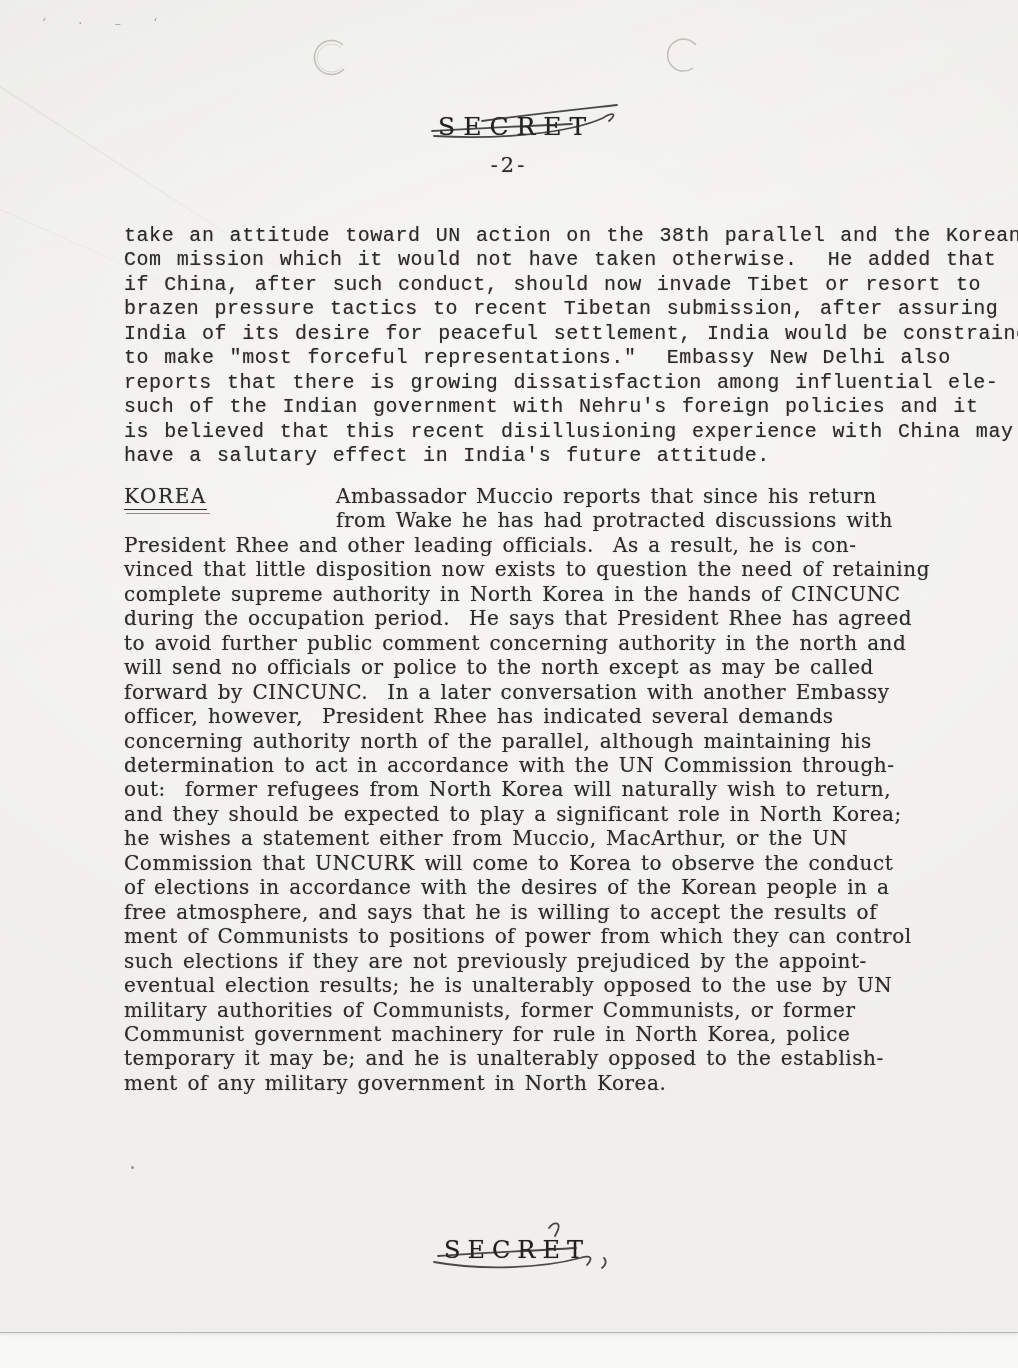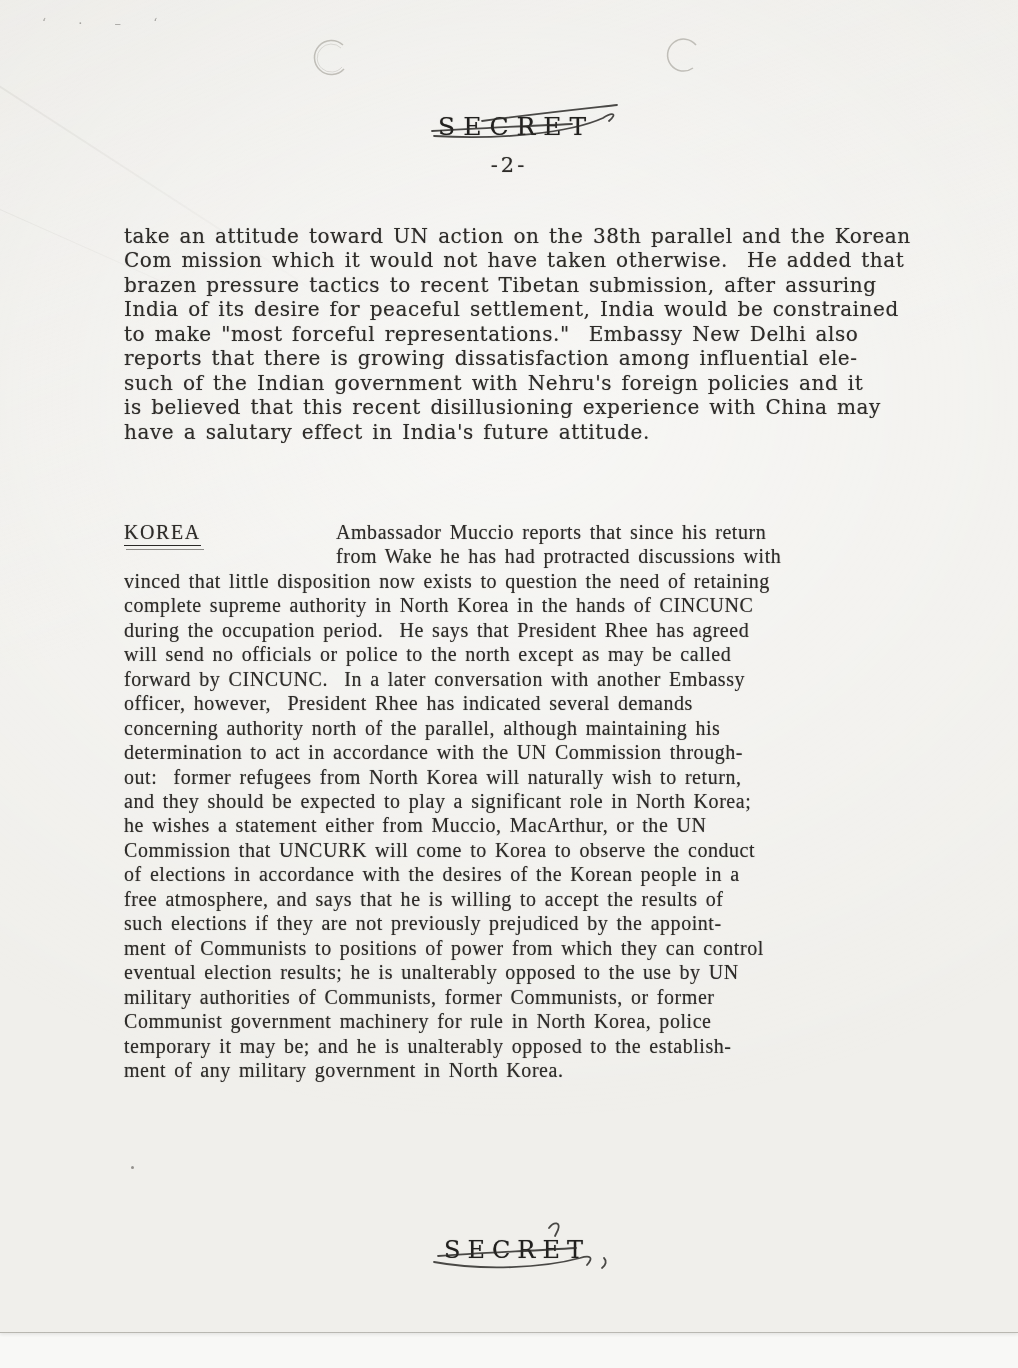--- a/index.html
+++ b/index.html
@@ -62,22 +62,22 @@
     text-align: center; font-size: 21px; letter-spacing: 3px;
     color: #2e2c29; text-shadow: 0 0 0.9px rgba(46,44,41,0.5);
   }
 
   .txt { text-shadow: 0 0 0.9px rgba(46,44,41,0.5); }
   .line {
     font-size: 20px; line-height: 24.45px;
     letter-spacing: 0.55px; word-spacing: 2.6px;
     white-space: pre;
   }
-  .para-india { position: absolute; left: 124px; top: 224px; width: 810px; }
-  .section-korea { position: absolute; left: 124px; top: 520px; width: 820px; font-family: Liberation Serif, serif; }
+  .para-india { position: absolute; left: 124px; top: 224px; width: 810px; font-family: Liberation Mono, monospace; }
+  .section-korea { position: absolute; left: 124px; top: 484px; width: 820px; }
   .line.indent { padding-left: 212px; }
   .korea-heading {
     position: absolute; left: 0; top: 0;
     display: inline-block;
     font-size: 20px; line-height: 24.45px; letter-spacing: 1.6px;
     border-bottom: 1.7px solid #2a2927;
     padding-bottom: 1px;
   }
   .korea-heading::after {
     content: ""; position: absolute; left: 2px; right: -3px; bottom: -5px;
@@ -112,49 +112,52 @@
     <path class="ink" d="M12,37 C60,34 110,32 152,30"></path>
     <path class="ink" d="M62,27 C130,18 180,13 197,11"></path>
     <path class="ink" d="M14,42 C80,46 150,39 183,24 C192,18 198,19 189,27"></path>
   </svg>
 
   <div class="page-number">-2-</div>
 
   <div class="para-india txt">
     <div class="line">take an attitude toward UN action on the 38th parallel and the Korean</div>
     <div class="line">Com mission which it would not have taken otherwise.  He added that</div>
+    <div class="line">if China, after such conduct, should now invade Tibet or resort to</div>
     <div class="line">brazen pressure tactics to recent Tibetan submission, after assuring</div>
     <div class="line">India of its desire for peaceful settlement, India would be constrained</div>
     <div class="line">to make "most forceful representations."  Embassy New Delhi also</div>
     <div class="line">reports that there is growing dissatisfaction among influential ele-</div>
     <div class="line">such of the Indian government with Nehru's foreign policies and it</div>
     <div class="line">is believed that this recent disillusioning experience with China may</div>
     <div class="line">have a salutary effect in India's future attitude.</div>
   </div>
 
   <div class="section-korea txt">
     <span class="korea-heading">KOREA</span>
     <div class="line indent">Ambassador Muccio reports that since his return</div>
     <div class="line indent">from Wake he has had protracted discussions with</div>
+    <div class="line">President Rhee and other leading officials.  As a result, he is con-</div>
     <div class="line">vinced that little disposition now exists to question the need of retaining</div>
     <div class="line">complete supreme authority in North Korea in the hands of CINCUNC</div>
     <div class="line">during the occupation period.  He says that President Rhee has agreed</div>
+    <div class="line">to avoid further public comment concerning authority in the north and</div>
     <div class="line">will send no officials or police to the north except as may be called</div>
     <div class="line">forward by CINCUNC.  In a later conversation with another Embassy</div>
     <div class="line">officer, however,  President Rhee has indicated several demands</div>
     <div class="line">concerning authority north of the parallel, although maintaining his</div>
     <div class="line">determination to act in accordance with the UN Commission through-</div>
     <div class="line">out:  former refugees from North Korea will naturally wish to return,</div>
     <div class="line">and they should be expected to play a significant role in North Korea;</div>
     <div class="line">he wishes a statement either from Muccio, MacArthur, or the UN</div>
     <div class="line">Commission that UNCURK will come to Korea to observe the conduct</div>
     <div class="line">of elections in accordance with the desires of the Korean people in a</div>
     <div class="line">free atmosphere, and says that he is willing to accept the results of</div>
+    <div class="line">ment of Communists to positions of power from which they can control</div>
     <div class="line">such elections if they are not previously prejudiced by the appoint-</div>
-    <div class="line">ment of Communists to positions of power from which they can control</div>
     <div class="line">eventual election results; he is unalterably opposed to the use by UN</div>
     <div class="line">military authorities of Communists, former Communists, or former</div>
     <div class="line">Communist government machinery for rule in North Korea, police</div>
     <div class="line">temporary it may be; and he is unalterably opposed to the establish-</div>
     <div class="line">ment of any military government in North Korea.</div>
   </div>
 
   <div class="ink-speck"></div>
 
   <svg class="stamp stamp-bottom" viewBox="0 0 210 64">

